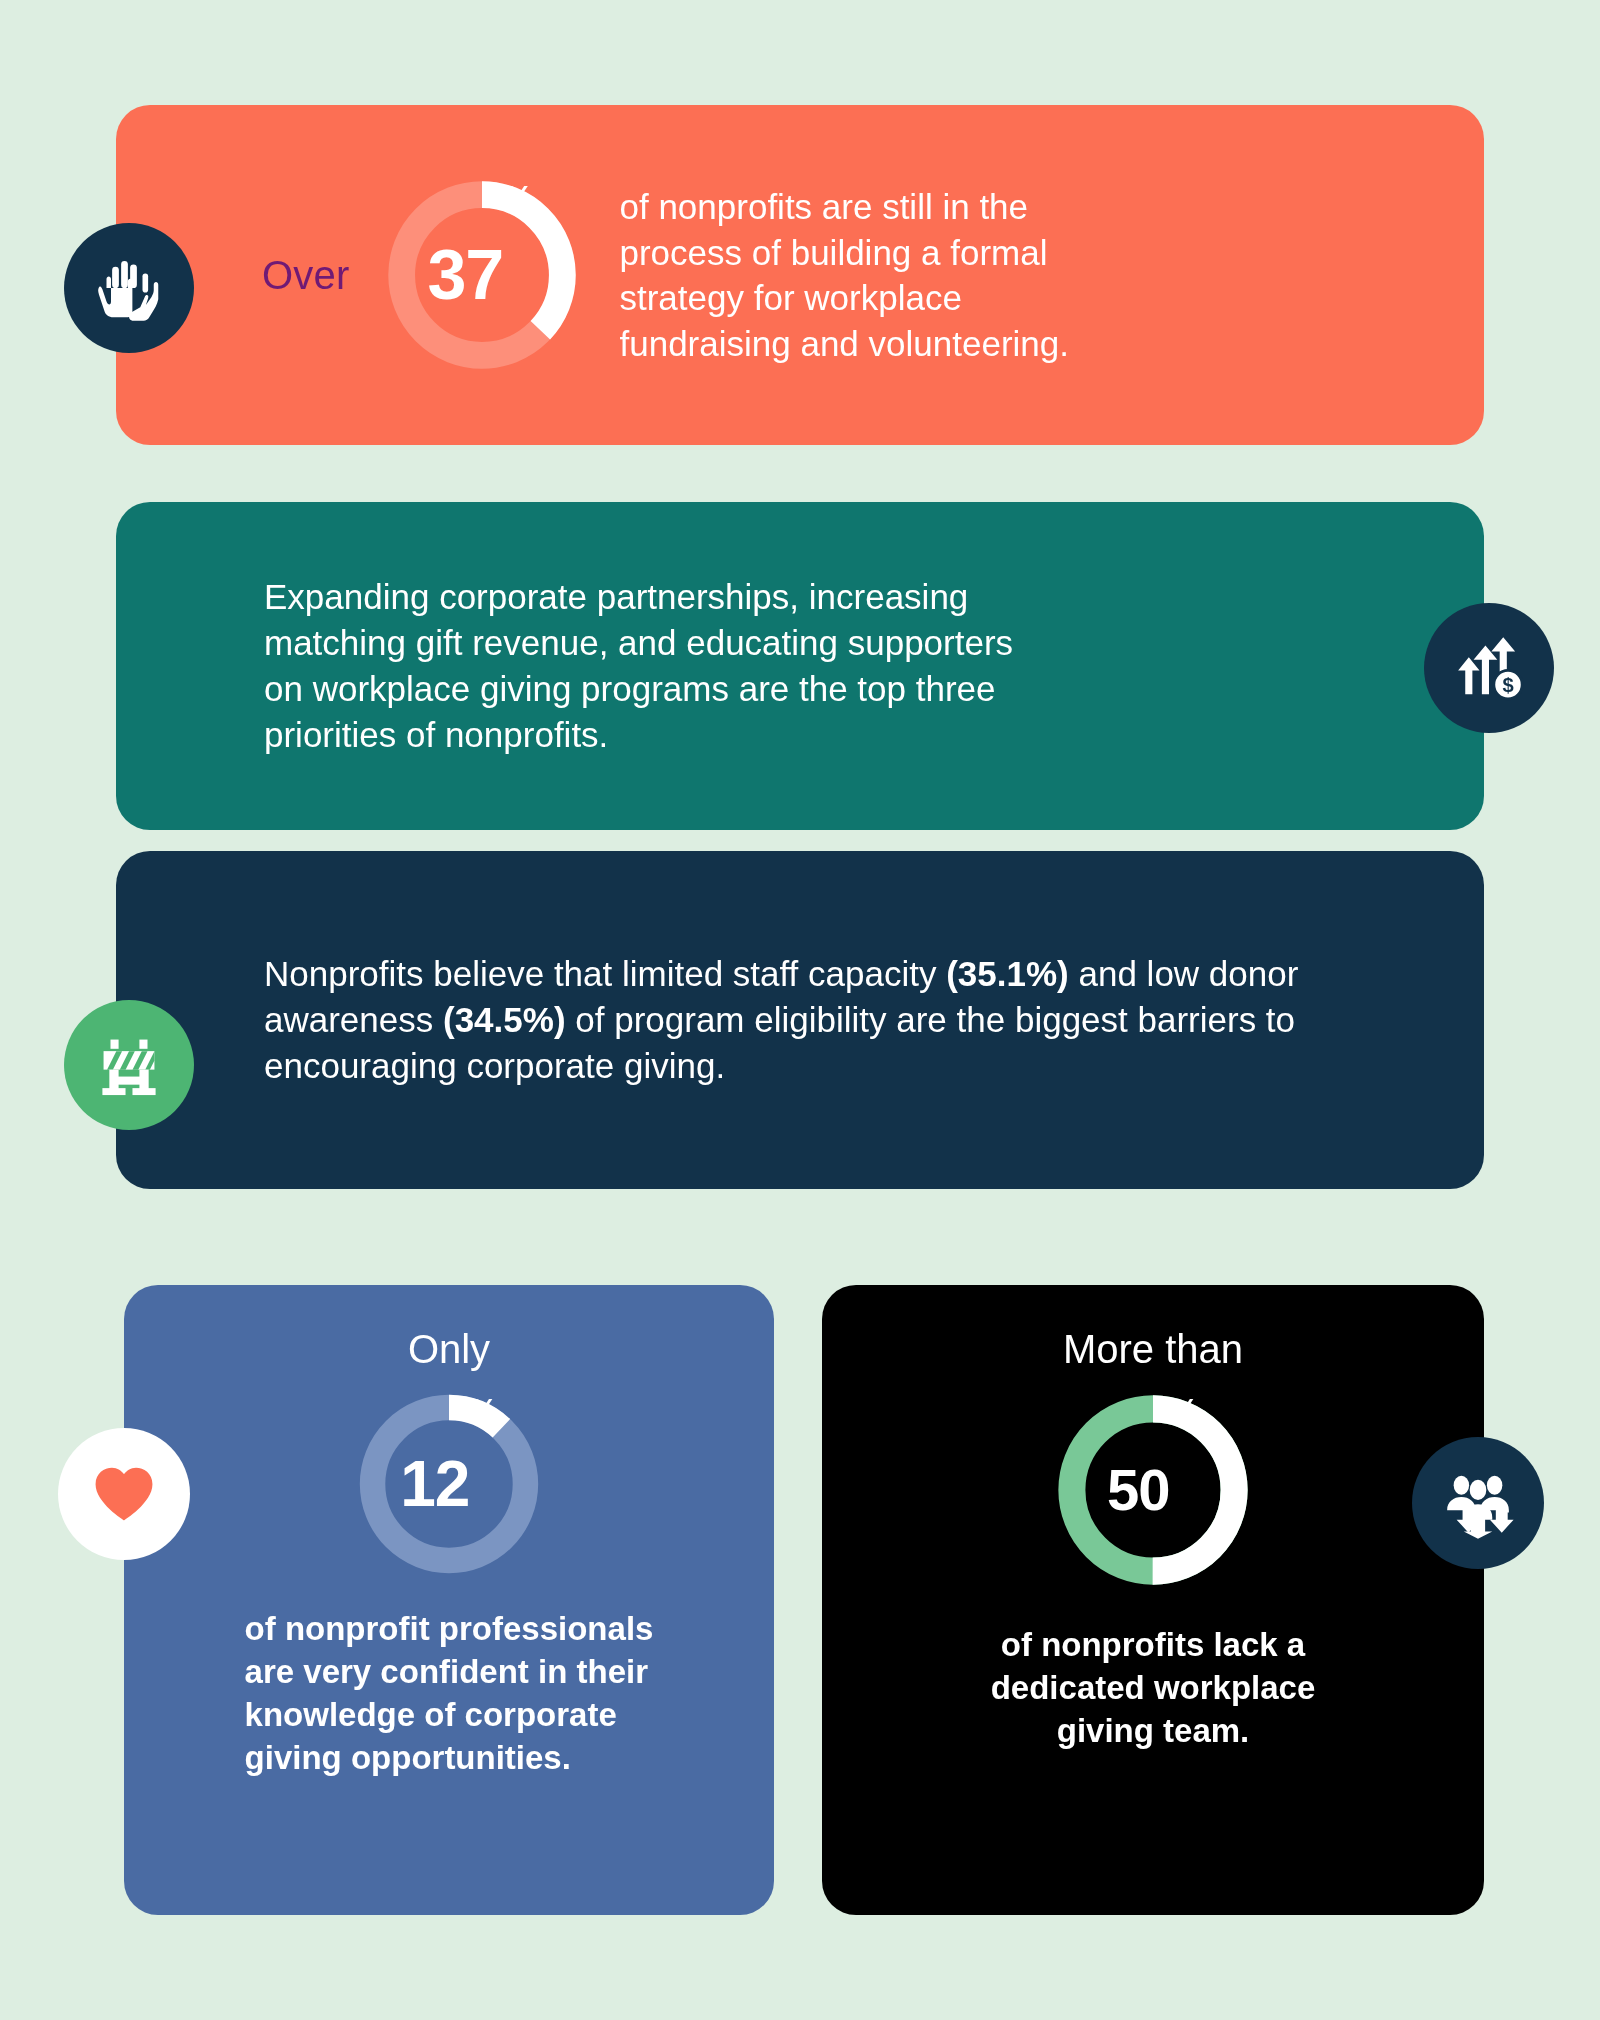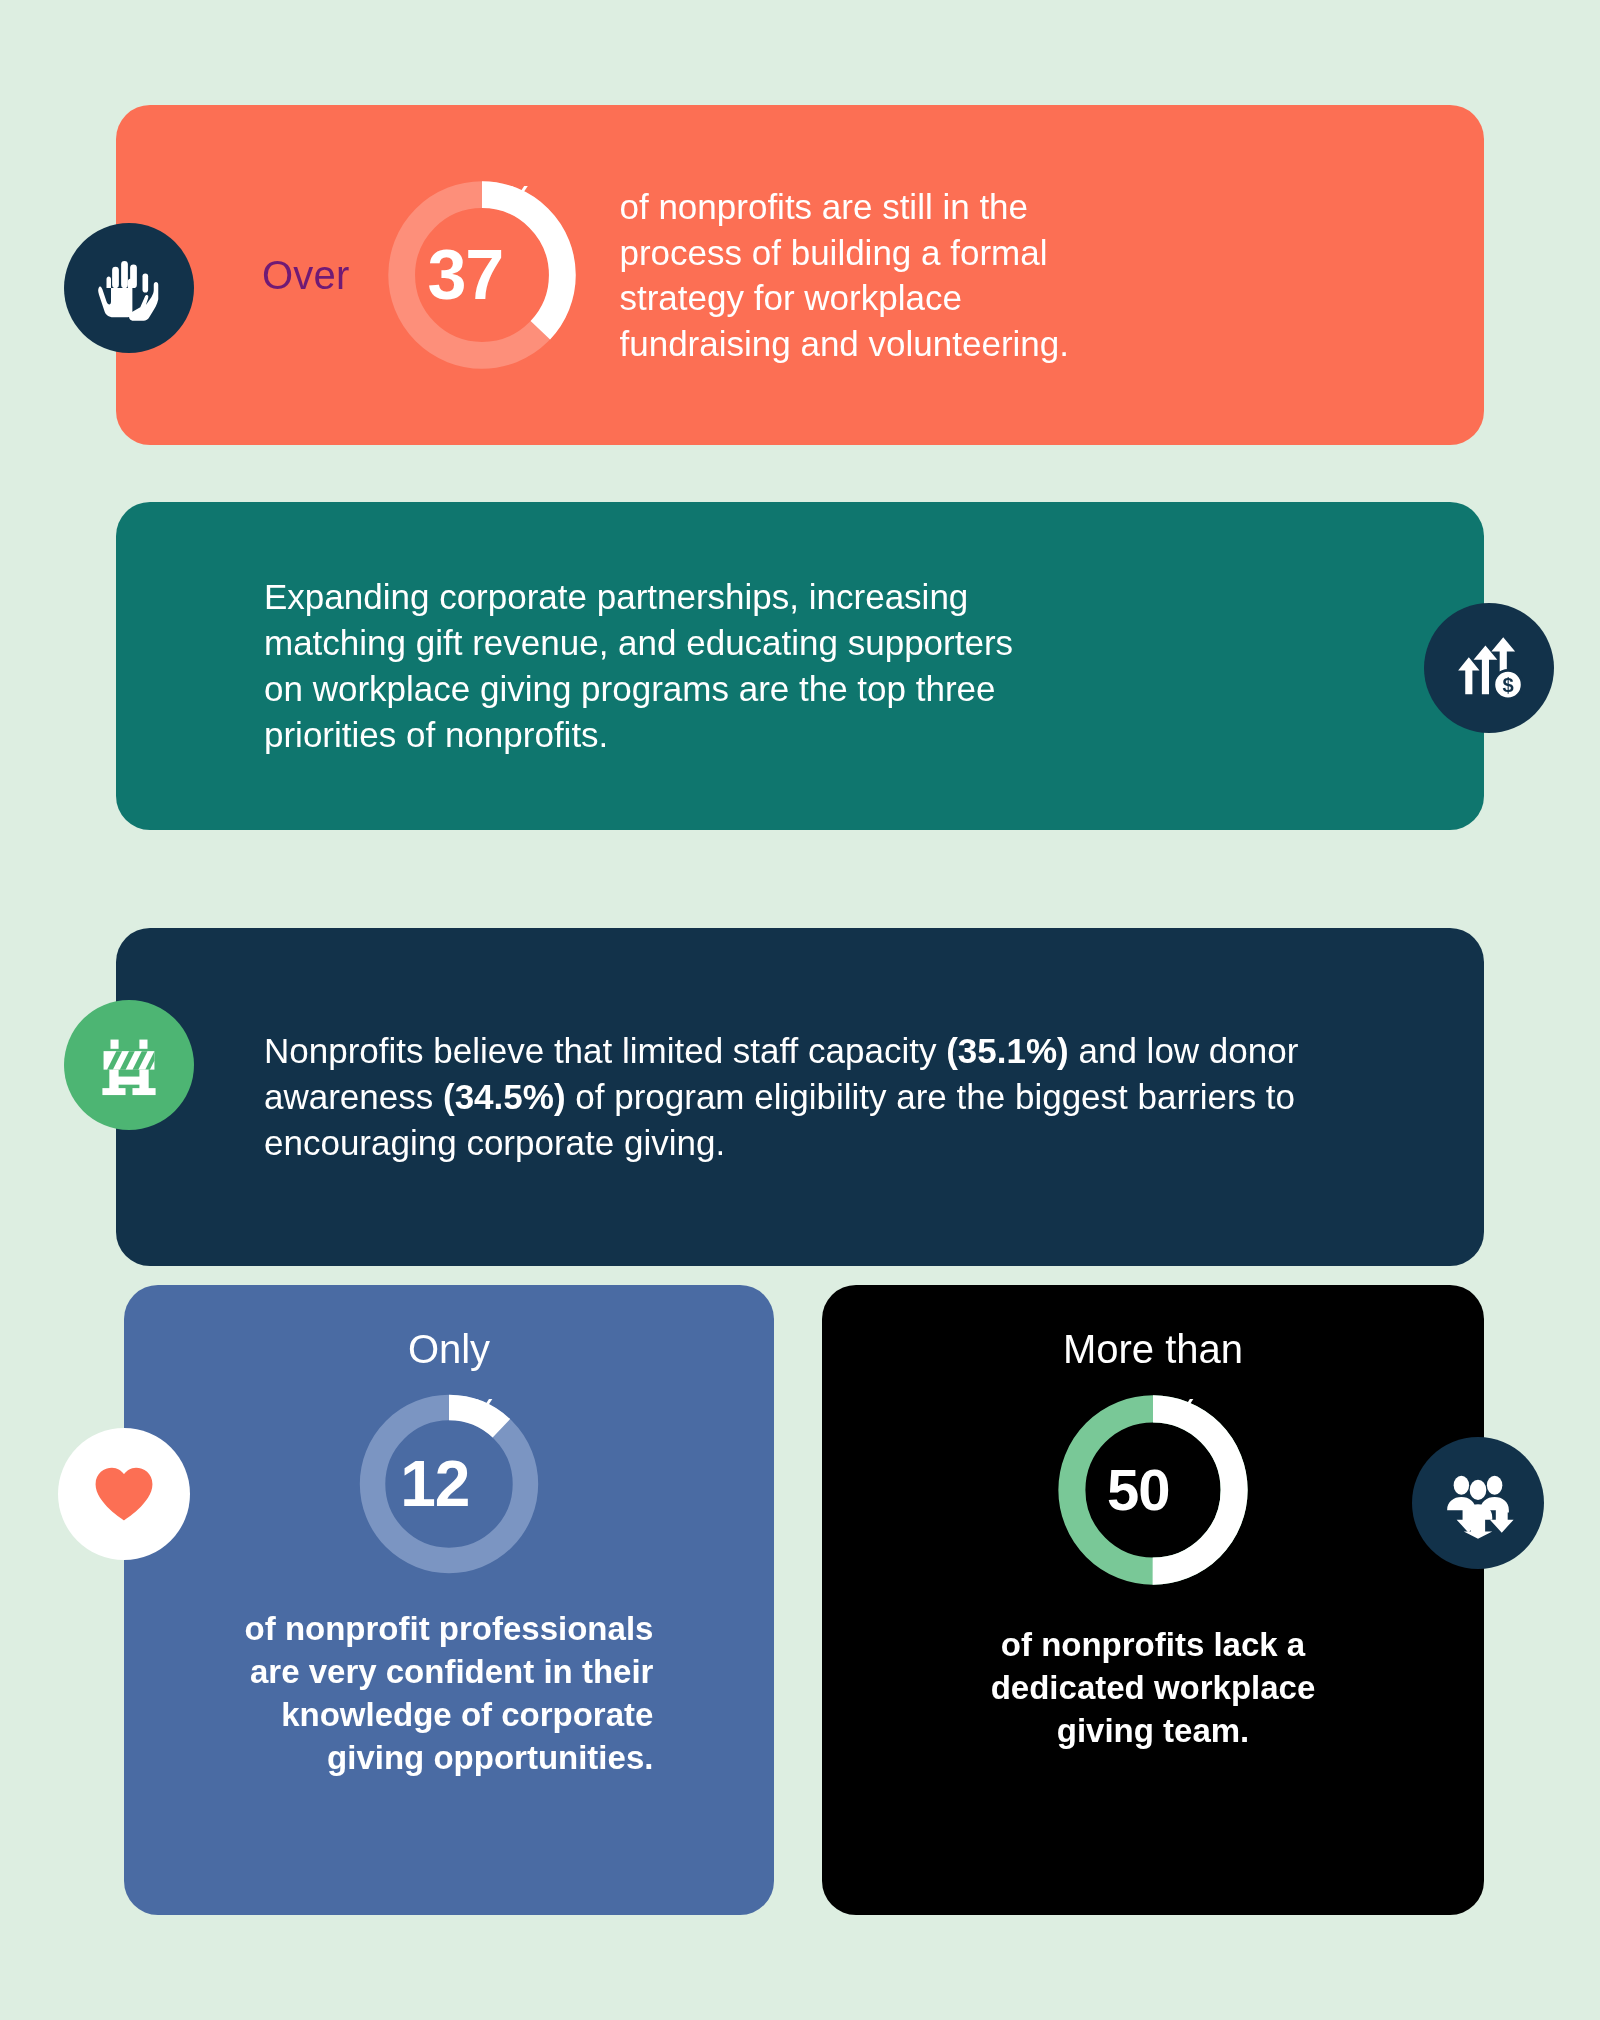--- a/index.html
+++ b/index.html
@@ -119,21 +119,21 @@
     left: 1424px;
     top: 603px;
     width: 130px;
     height: 130px;
     background: #12324a;
   }
 
   
   #card-barriers {
     left: 116px;
-    top: 928px;
+    top: 851px;
     width: 1368px;
     height: 338px;
     background: #12324a;
     display: flex;
     align-items: center;
   }
   #card-barriers .body-text {
     color: #ffffff;
     font-size: 35px;
     line-height: 1.32;
@@ -175,21 +175,21 @@
     margin-bottom: 14px;
   }
   #donut-12 { width: 196px; height: 196px; }
   #donut-12 .pct-num { font-size: 64px; }
   #donut-12 .pct-sign { font-size: 32px; margin-top: 8px; }
   #card-confidence .body-text {
     color: #ffffff;
     font-size: 33px;
     line-height: 1.30;
     font-weight: 700;
-    text-align: right;
+    text-align: left;
     margin-top: 26px;
     max-width: 520px;
   }
 
   
   #card-team {
     left: 822px;
     top: 1285px;
     width: 662px;
     height: 630px;

